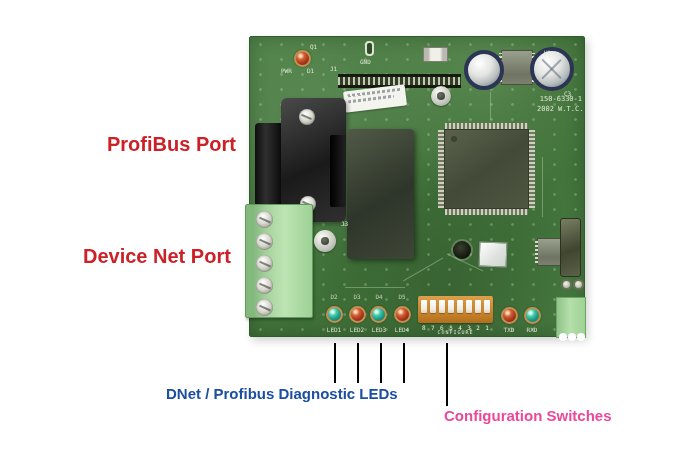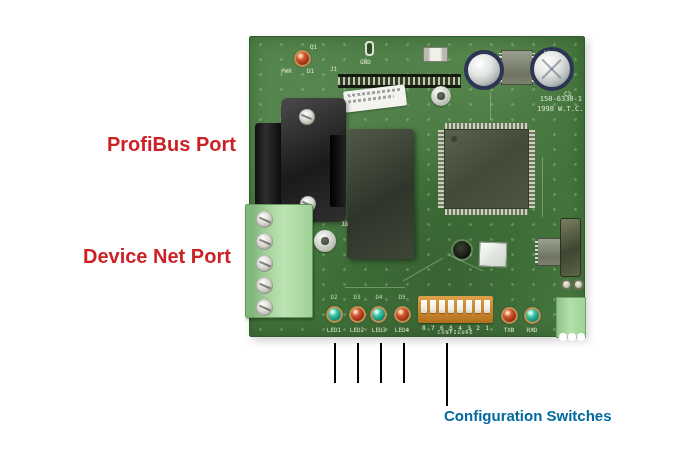--- a/index.html
+++ b/index.html
@@ -114,21 +114,21 @@
          border-radius:2px; box-shadow:0 1px 2px rgba(0,0,0,.35); }
   .dip-sw { width:6px; height:13px; border-radius:1px;
          background: linear-gradient(180deg,#ffffff,#efece3 70%,#d9d4c6);
          box-shadow:0 1px 1px rgba(0,0,0,.3); }
   .dip-numbers { position:absolute; display:flex; justify-content:space-between; box-sizing:border-box;
          padding:0 4px; font:6px "DejaVu Sans Mono", monospace; color:var(--silkscreen_white); }
 
   
   .red-label   { position:absolute; font:bold 20px "Liberation Sans", sans-serif; color:var(--label_red); }
   .blue-label  { position:absolute; font:bold 15px "Liberation Sans", sans-serif; color:var(--label_blue); }
-  .black-label { position:absolute; font:bold 15px "Liberation Sans", sans-serif; color:#0369a1; }
+  .black-label { position:absolute; font:bold 15px "Liberation Sans", sans-serif; color:#ec4899; }
   .vline { position:absolute; width:2px; background:#000; }
 </style>
 </head>
 <body>
 
 <div class="stage">
 
   <div class="board">
 
     <div class="trace" style="left:120px; top:48px; width:90px; height:1px;"></div>
@@ -160,21 +160,21 @@
 
     <div class="cap" style="left:214px; top:13px; width:40px; height:40px;"></div>
     <div class="cap" style="left:280px; top:10px; width:44px; height:44px;">
       <div class="cross-a"></div>
       <div class="cross-b"></div>
     </div>
     <span class="silk" style="left:294px; top:13px;">U1</span>
     <span class="silk" style="left:314px; top:54px;">C3</span>
 
     <div class="silk" style="left:287px; top:59px; width:45px; text-align:right; font-size:7px;">150-6330-1</div>
-    <div class="silk" style="left:287px; top:69px; width:45px; text-align:right; font-size:7px;">1998 W.T.C.</div>
+    <div class="silk" style="left:287px; top:69px; width:45px; text-align:right; font-size:7px;">2002 W.T.C.</div>
 
     <div class="dsub-barrel" style="left:5px; top:86px; width:27px; height:84px;"></div>
     <div class="dsub-flange" style="left:31px; top:61px; width:65px; height:124px;"></div>
     <div class="dsub-inner" style="left:80px; top:98px; width:16px; height:72px;"></div>
     <div class="screw" style="left:49px; top:72px;"></div>
     <div class="screw" style="left:50px; top:159px;"></div>
 
     <div class="module" style="left:97px; top:92px; width:67px; height:130px;"></div>
 
     <div class="qfp" style="left:188px; top:86px; width:97px; height:92px;">
@@ -254,14 +254,15 @@
 
   <div class="red-label" style="left:107px; top:133px;">ProfiBus Port</div>
   <div class="red-label" style="left:83px; top:245px;">Device Net Port</div>
 
   <div class="vline" style="left:334px; top:343px; height:40px;"></div>
   <div class="vline" style="left:357px; top:343px; height:40px;"></div>
   <div class="vline" style="left:380px; top:343px; height:40px;"></div>
   <div class="vline" style="left:403px; top:343px; height:40px;"></div>
   <div class="vline" style="left:446px; top:343px; height:63px;"></div>
 
+  <div class="blue-label" style="left:166px; top:385px;">DNet / Profibus Diagnostic LEDs</div>
   <div class="black-label" style="left:444px; top:407px;">Configuration Switches</div>
 </div>
 
 </body></html>

